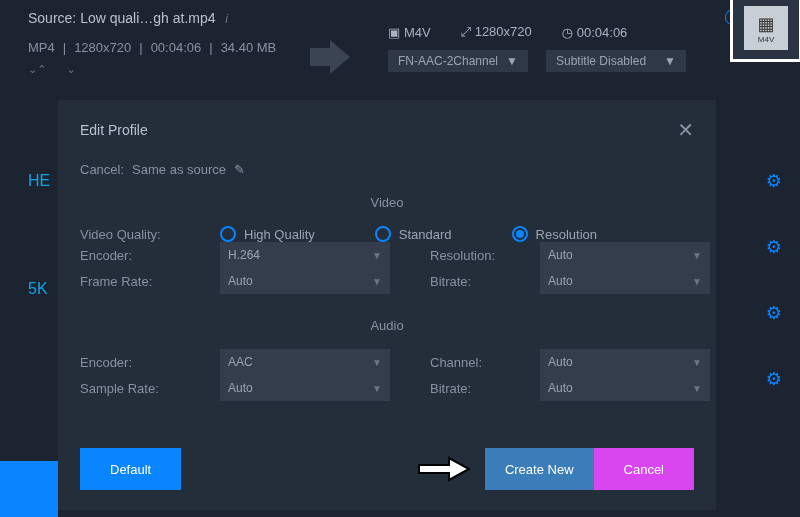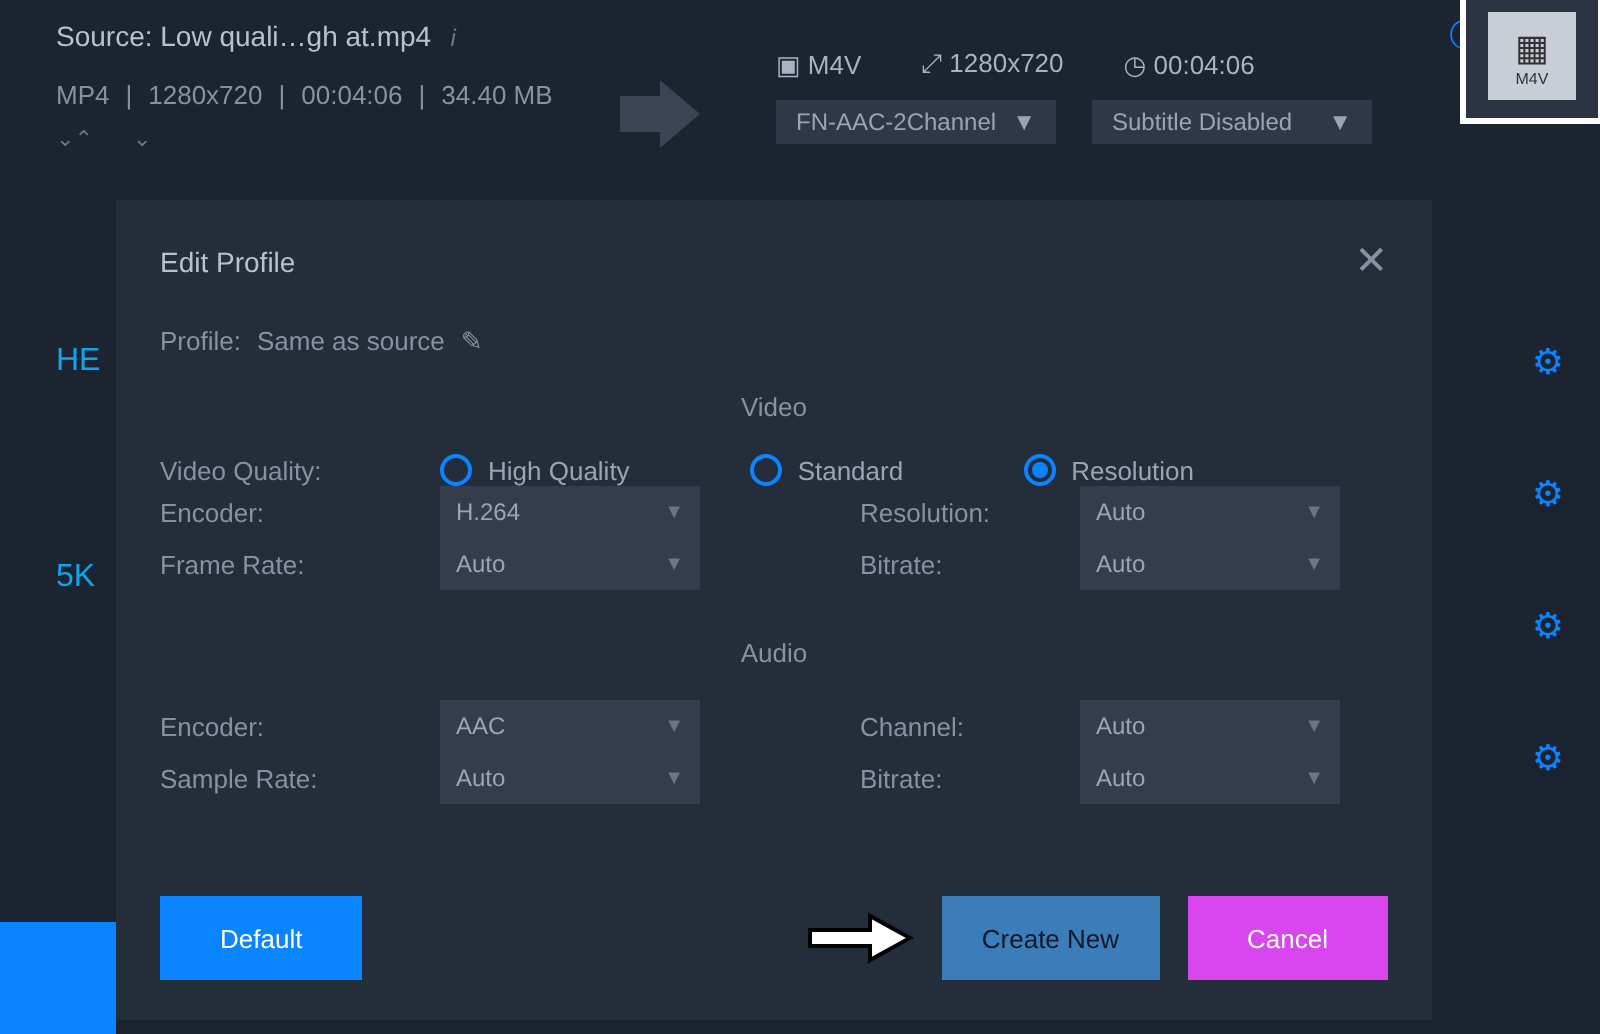--- a/index.html
+++ b/index.html
@@ -27,27 +27,27 @@
 .close-x{color:#8792a1;font-size:20px;font-weight:300}
 .prof-row{display:flex;align-items:center;gap:8px;color:#8792a1;margin-bottom:18px;font-size:13px}
 .section-title{text-align:center;color:#8792a1;font-size:13px;margin-bottom:16px}
 .form-grid{display:grid;grid-template-columns:140px 170px 40px 110px 150px;align-items:center;margin-bottom:24px}
 .form-grid .flab{color:#8792a1;font-size:13px}
 .radio-row{grid-column:1/6;display:flex;align-items:center;gap:0}
 .radio-row .flab{width:140px}
 .rad{display:flex;align-items:center;gap:8px;color:#9aa5b3;font-size:13px;margin-right:60px}
 .rad-circle{width:16px;height:16px;border:2px solid #0a84ff;border-radius:50%;display:inline-flex;align-items:center;justify-content:center}
 .rad-circle.on::after{content:"";width:8px;height:8px;background:#0a84ff;border-radius:50%}
-.dd{background:#343d4b;color:#9aa5b3;height:26px;display:flex;align-items:center;justify-content:space-between;padding:0 8px;font-size:12px;width:130px}
+.dd{background:#343d4b;color:#9aa5b3;height:26px;display:flex;align-items:center;justify-content:space-between;padding:0 8px;font-size:12px;width:170px}
 .dd .chev{color:#6b7584;font-size:10px}
 .gap{grid-column:3}
 .btn-row{position:absolute;bottom:20px;left:22px;right:22px;display:flex;align-items:center}
 .btn{height:42px;padding:0 28px;font-size:13px;display:flex;align-items:center;justify-content:center;color:#fff;border:none}
 .btn-default{background:#0a84ff;margin-right:auto;padding:0 30px}
-.btn-create{background:#3a7db8;color:#0f172a;margin-right:14px;padding:0 20px}
+.btn-create{background:#3a7db8;color:#ffffff;padding:0 20px}
 .btn-cancel{background:#d946ef;padding:0 30px}
 .hand-arrow{margin-right:14px}
 .bottom-blue{position:absolute;left:0;bottom:0;width:58px;height:56px;background:#0a84ff}
 .chev-sm{color:#6e7885;font-size:11px}
 .mini-i{color:#6e7885;font-size:12px;font-style:italic;margin-left:6px}
 .edit-ic{color:#8792a1;font-size:13px}
 </style>
 </head>
 <body>
 
@@ -109,21 +109,21 @@
 </div>
 
 <div class="bottom-blue"></div>
 
 <div class="modal">
   <div class="modal-hdr">
     <span class="modal-title">Edit Profile</span>
     <span class="close-x">✕</span>
   </div>
   <div class="prof-row">
-    <span>Profile:</span>
+    <span>Cancel:</span>
     <span>Same as source</span>
     <span class="edit-ic">✎</span>
   </div>
 
   <div class="section-title">Video</div>
   <div class="form-grid">
     <div class="radio-row">
       <span class="flab">Video Quality:</span>
       <label class="rad">
           <span class="rad-circle"></span>

